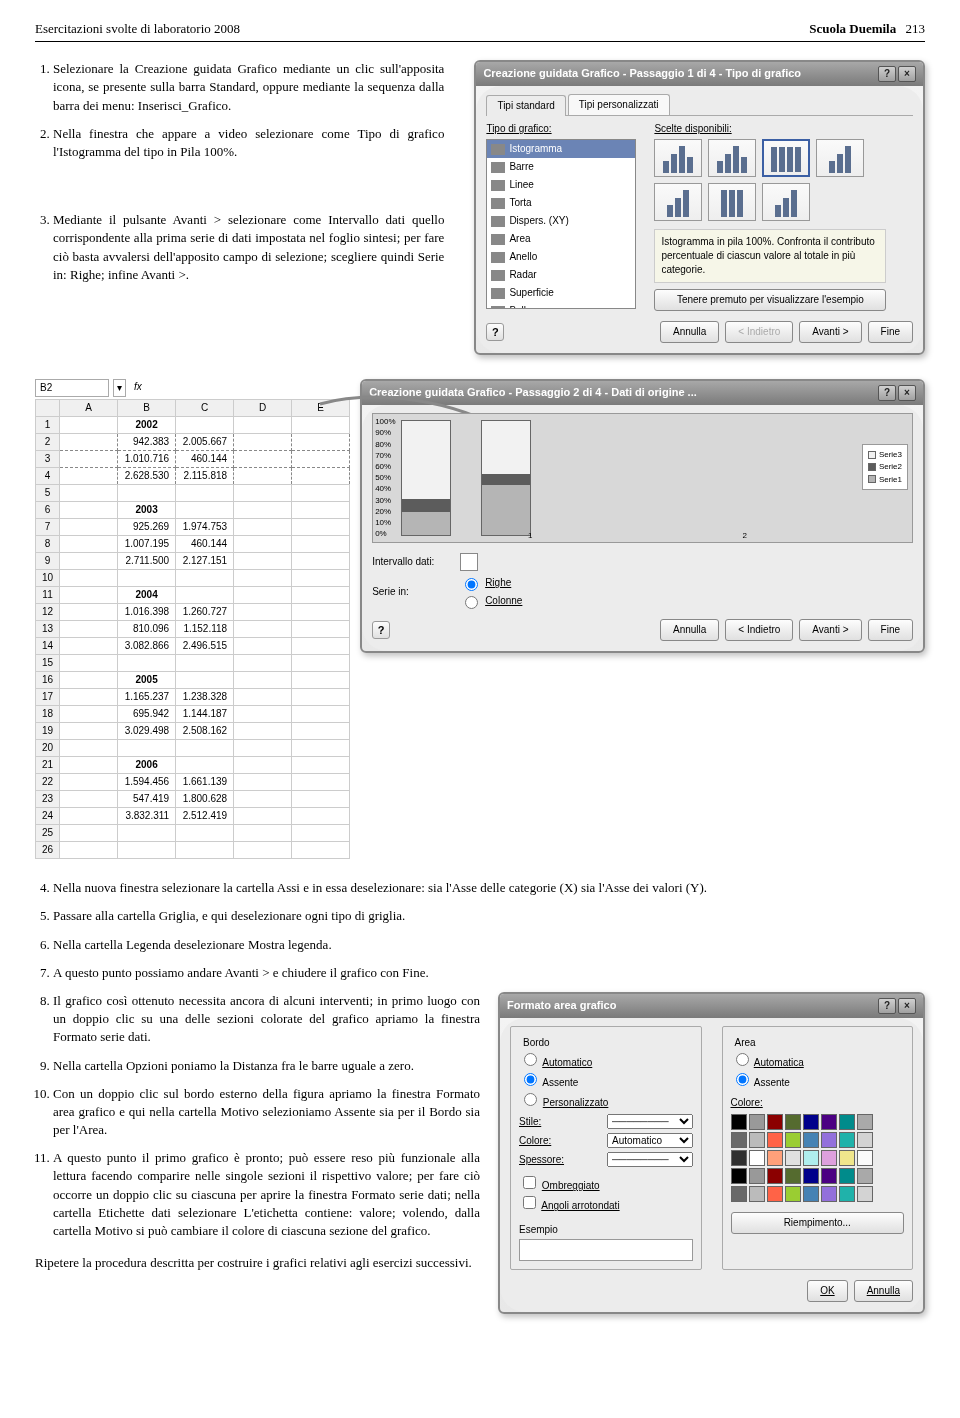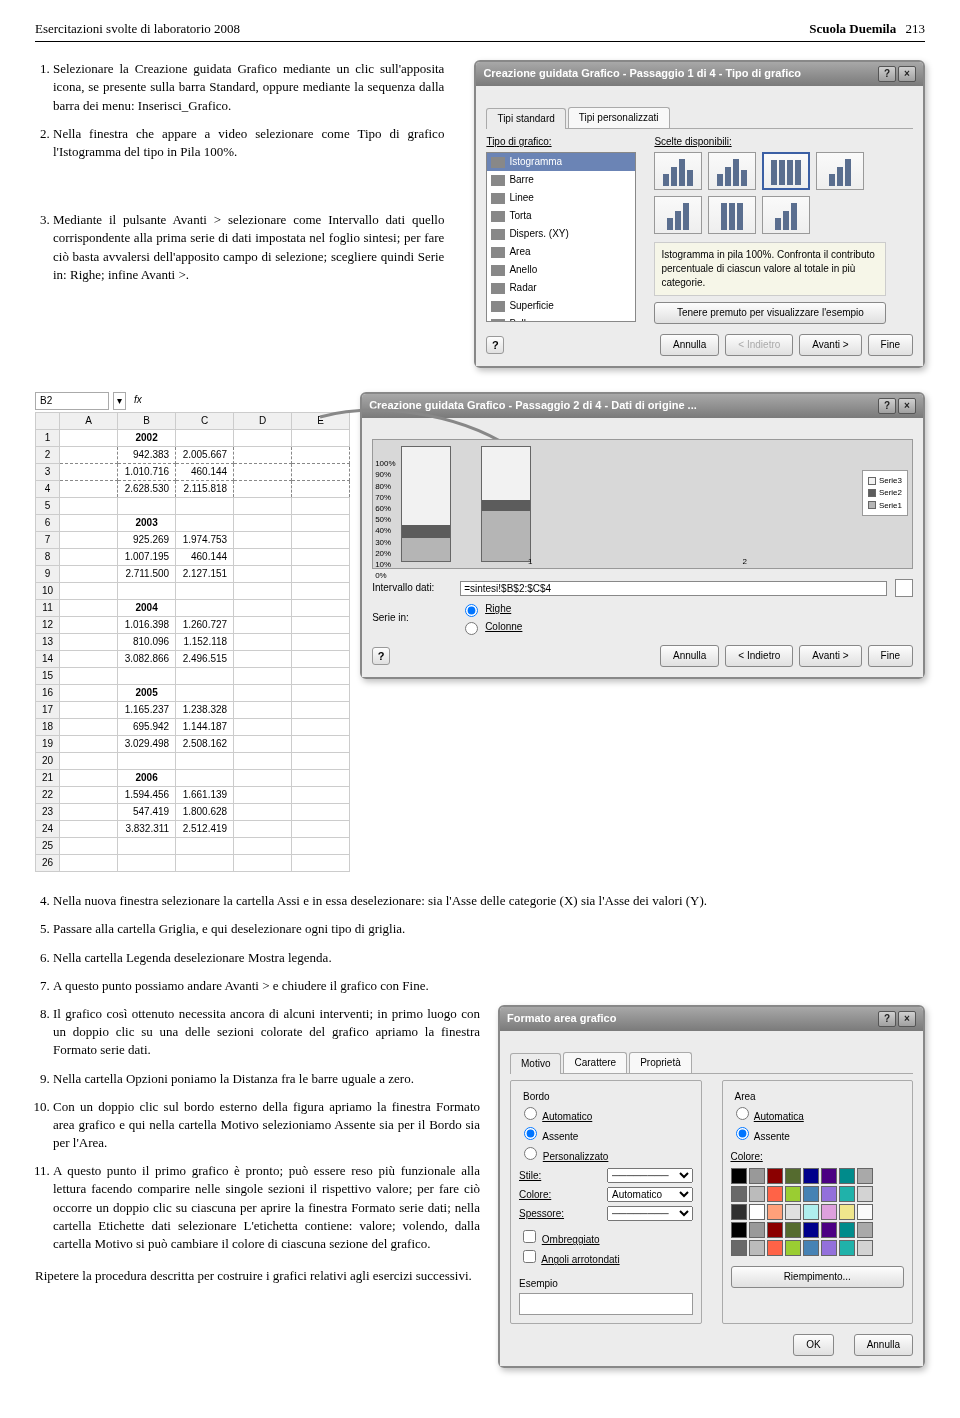--- a/index.html
+++ b/index.html
@@ -58,21 +58,21 @@
     width: 18px; height: 16px;
     background: linear-gradient(#d0d0d0,#a0a0a0);
     border: 1px solid #555;
     border-radius: 2px;
     color: #222;
     font-size: 10px;
     text-align: center;
     line-height: 14px;
     font-weight: bold;
   }
-  .win-body { padding: 21px 10px 10px; background: #ececec; }
+  .win-body { padding: 8px 10px 10px; background: #ececec; border-radius: 25px; }
   .tabs { display: flex; border-bottom: 1px solid #aaa; margin-bottom: 6px; }
   .tab {
     background: #f8f8f8;
     border: 1px solid #aaa;
     border-bottom: none;
     padding: 3px 10px;
     margin-right: 2px;
     border-top-left-radius: 3px;
     border-top-right-radius: 3px;
     font-size: 10px;
@@ -176,21 +176,21 @@
     background: #d8d8d8;
     border: 1px solid #999;
     height: 130px;
     padding: 6px 6px 6px 28px;
     position: relative;
     margin-bottom: 10px;
     display: flex;
     gap: 30px;
     align-items: flex-end;
   }
-  .yticks { position: absolute; left: 2px; top: 18px; bottom: 14px; font-size: 8px; display: flex; flex-direction: column; justify-content: space-between; }
+  .yticks { position: absolute; left: 2px; top: 2px; bottom: 14px; font-size: 8px; display: flex; flex-direction: column; justify-content: space-between; }
   .stack-bar { width: 50px; height: 100%; display: flex; flex-direction: column-reverse; border: 1px solid #666; }
   .stack-bar div:nth-child(1){background:#b5b5b5;flex:0 0 20%;}
   .stack-bar div:nth-child(2){background:#5c5c5c;flex:0 0 12%;}
   .stack-bar div:nth-child(3){background:#f2f2f2;flex:1;}
   .legend2 { position: absolute; right: 4px; top: 30px; background:#fff; border:1px solid #999; padding:3px 5px; font-size:8px;margin-left:32px; }
   .legend2 div { display:flex; align-items:center; gap:3px; margin:1px 0; }
   .sw { width: 8px; height: 8px; display:inline-block; border:1px solid #666;}
   .xlbls { position:absolute; bottom:1px; left:50px; right:60px; display:flex; justify-content:space-around; font-size:8px; }
   .form-row { display: flex; align-items: center; gap: 8px; margin: 4px 0; font-size: 10px; }
   .form-row label { width: 80px; }
@@ -652,21 +652,20 @@
                 <span>Serie1</span>
               </div>
           </div>
           <div class="xlbls">
             <span>1</span>
               <span>2</span>
           </div>
         </div>
         <div class="form-row">
           <label>Intervallo dati:</label>
-          <input type="text" value="=sintesi!$B$2:$C$4" style="">
           <div style="width:18px;height:18px;border:1px solid #888;background:#fff"></div>
         </div>
         <div class="form-row">
           <label>Serie in:</label>
           <div class="radio-stack">
             <label>
                 <input type="radio" checked="" style=""> 
                 <span class="underline-t">Righe</span>
               </label>
             <label>
@@ -709,25 +708,20 @@
   <div class="bottom-img">
     <div class="win-dialog">
       <div class="win-title">
         <span>Formato area grafico</span>
         <div class="win-btns">
           <div class="win-btn-q">?</div>
           <div class="win-btn-x">×</div>
         </div>
       </div>
       <div class="win-body">
-        <div class="tabs">
-          <div class="tab active">Motivo</div>
-          <div class="tab">Carattere</div>
-          <div class="tab">Proprietà</div>
-        </div>
         <div class="fmt-body">
           <div class="group" style="flex:1">
             <div class="group-title">Bordo</div>
             <label style="display:block;font-size:10px;"><input type="radio" style=""> <span class="underline-t">Automatico</span></label>
             <label style="display:block;font-size:10px;"><input type="radio" checked="" style=""> <span>Assente</span></label>
             <label style="display:block;font-size:10px;"><input type="radio" style=""> <span class="underline-t">Personalizzato</span></label>
             <div class="form-row">
                 <label class="underline-t">Stile:</label>
                 <select style="flex:1;font-size:10px;"><option>────────</option></select>
               </div>
@@ -788,21 +782,21 @@
                 <div class="swL"></div>
               <div class="swM"></div>
                 <div class="swN"></div>
                 <div class="swO"></div>
                 <div class="swP"></div>
             </div>
             <div class="btn" style="margin-top:10px;text-align:center;">Riempimento...</div>
           </div>
         </div>
         <div class="btn-row" style="justify-content:flex-end;">
-          <div style="display:flex;gap:20px;">
+          <div style="display:flex;gap:6px;text-decoration:underline;">
             <div class="btn">OK</div>
             <div class="btn">Annulla</div>
           </div>
         </div>
       </div>
     </div>
   </div>
 </div>
 
 </body></html>

